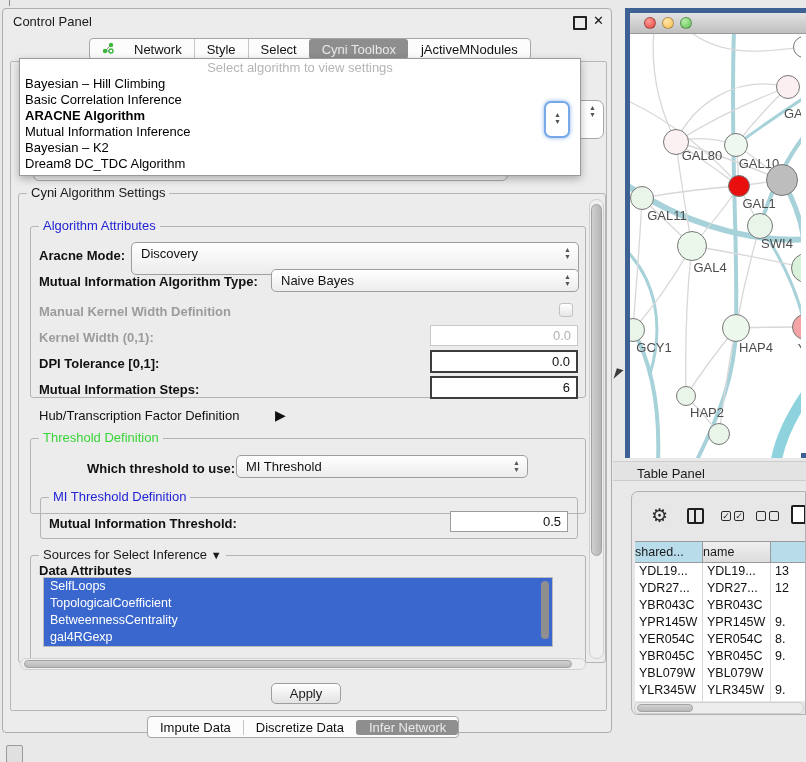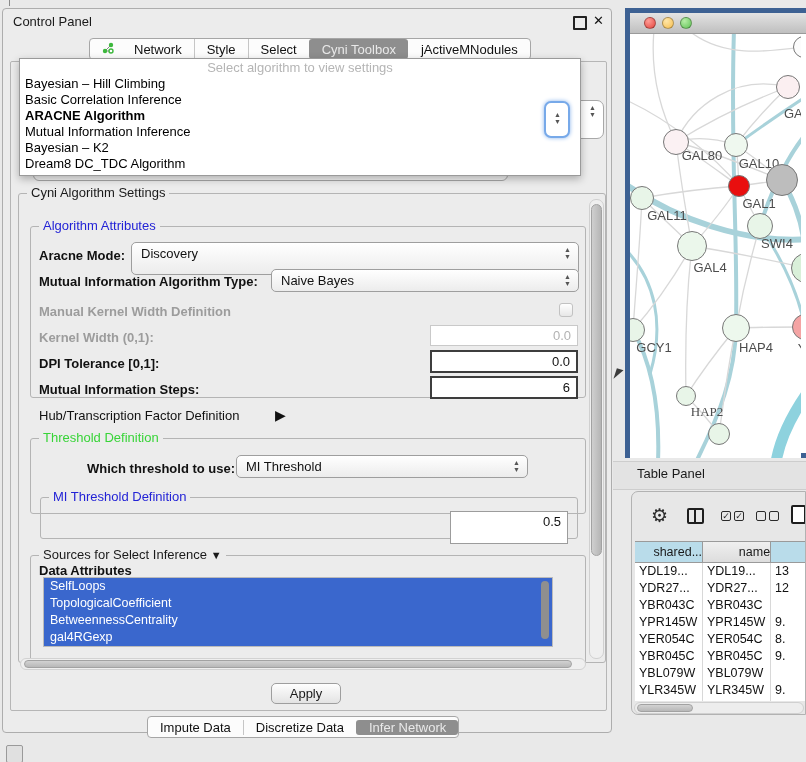--- a/index.html
+++ b/index.html
@@ -89,35 +89,35 @@
   
   #dock{left:612px;top:0;width:194px;height:762px;background:#e9e9e9;}
   #net-window{left:625px;top:8px;width:181px;height:450px;border:5px solid #3d6193;border-right:none;box-sizing:border-box;background:#fff;}
   #net-titlebar{left:0;top:0;right:0;height:20px;background:linear-gradient(#e3e3e3,#bfbfbf);border-bottom:1px solid #9a9a9a;}
   .light{position:absolute;top:4px;width:12px;height:12px;border-radius:50%;border:1px solid rgba(0,0,0,.3);box-sizing:border-box;}
   #net-canvas{left:0;top:21px;width:171px;height:424px;background:#fff;overflow:hidden;}
   #net-canvas svg{position:absolute;left:0;top:0;}
   .nnode{position:absolute;border:1px solid #777;border-radius:50%;box-sizing:border-box;}
   .nlabel{position:absolute;transform:translate(-50%,-50%);font-size:13px;color:#4d4d4d;white-space:nowrap;}
 
-  #table-panel-bar{left:613px;top:461px;width:193px;height:29px;background:#e3e3e3;border-top:1px solid #cdcdcd;border-bottom:1px solid #cdcdcd;box-sizing:border-box;}
+  #table-panel-bar{left:613px;top:461px;width:193px;height:20px;background:#e3e3e3;border-top:1px solid #cdcdcd;border-bottom:1px solid #cdcdcd;box-sizing:border-box;}
   #table-panel-title{left:24px;top:4px;font-size:13px;color:#1a1a1a;}
 
   #table-window{left:631px;top:491px;width:175px;height:224px;background:#e7e7e7;border:1px solid #b2b2b2;
                 border-radius:7px 0 0 7px;box-sizing:border-box;overflow:hidden;}
   .ticon{position:absolute;color:#2a2a2a;}
   #icon-columns{width:17px;height:16px;border:2px solid #1e1e1e;border-radius:2px;box-sizing:border-box;}
   #icon-columns div{position:absolute;left:5px;top:0;width:2px;height:100%;background:#1e1e1e;}
   .cbx{position:absolute;width:10px;height:10px;border:1.5px solid #2a2a2a;border-radius:2px;box-sizing:border-box;
        font-size:9px;line-height:8px;text-align:center;color:#2a2a2a;font-weight:bold;}
   #icon-doc{width:15px;height:19px;border:2px solid #1e1e1e;border-radius:2px;box-sizing:border-box;background:#fff;}
 
   #ytable{left:3px;top:49px;width:172px;height:160px;background:#fff;overflow:hidden;}
   .thead{display:flex;height:22px;border-top:1px solid #9a9a9a;border-bottom:1px solid #9a9a9a;box-sizing:border-box;}
-  .th{font-size:12.5px;text-align:right;line-height:20px;border-right:1px solid #9a9a9a;box-sizing:border-box;color:#1a1a1a;}
+  .th{font-size:12.5px;text-align:left;line-height:20px;border-right:1px solid #9a9a9a;box-sizing:border-box;color:#1a1a1a;}
   .th.hl{background:#b9dcea;}
   .th.plain{background:linear-gradient(#efefef,#ddd);}
   .trow{display:flex;height:17px;}
   .td{font-size:12.5px;line-height:17px;padding-left:4px;border-right:1px solid #d8d8d8;box-sizing:border-box;
       white-space:nowrap;overflow:hidden;color:#111;}
   .tc1{width:76px;} .tc2{width:76px;} .tc3{width:40px;}
 
   #cursor-arrow{left:615px;top:369px;width:0;height:0;border-left:7px solid #3c3c3c;border-bottom:11px solid transparent;transform:rotate(18deg);}
   #mini-icon{left:6px;top:745px;width:15px;height:16px;border:1px solid #9a9a9a;border-radius:2px;background:#e0e0e0;}
   #topleft-tick{left:9px;top:0;width:1px;height:6px;background:#8a8a8a;}
@@ -237,21 +237,22 @@
   <div class="combo" style="left:233px;top:446px;width:292px;height:23px;">
     <span class="cval">MI Threshold</span>
     <span class="spin">
         <span>▲</span>
         <span>▼</span>
       </span>
   </div>
   <div class="abs group" id="midef-group">
     <span class="gtitle blue">MI Threshold Definition</span>
   </div>
-  <div class="field" style="left:447px;top:502px;width:118px;height:33px;">0.5</div>
+  <span class="lbl b" style="left:46px;top:507px;">Mutual Information Threshold:</span>
+  <div class="field" style="left:447px;top:502px;width:118px;height:21px;">0.5</div>
 
   <div class="abs group" id="sources-group">
     <span class="gtitle">
       <span>Sources for Select Inference</span>
       <span style="font-size:11px;">▼</span>
     </span>
   </div>
   <span class="lbl b" style="left:36px;top:554px;">Data Attributes</span>
   <div class="abs" id="attr-list">
       <div class="attr-item">SelfLoops</div>
@@ -347,21 +348,21 @@
       <div class="nnode" style="left: 47px; top: 197px; width: 30px; height: 30px; background: rgb(235, 247, 235);"></div>
       <div class="nlabel" style="left: 80px; top: 233px;">GAL4</div>
       <div class="nnode" style="left: 161px; top: 219px; width: 30px; height: 30px; background: rgb(217, 240, 217);"></div>
       <div class="nnode" style="left: -9px; top: 284px; width: 24px; height: 24px; background: rgb(232, 245, 232);"></div>
       <div class="nlabel" style="left: 24px; top: 313px;">GCY1</div>
       <div class="nnode" style="left: 92px; top: 280px; width: 28px; height: 28px; background: rgb(237, 248, 237);"></div>
       <div class="nlabel" style="left: 126px; top: 313px;">HAP4</div>
       <div class="nnode" style="left: 162px; top: 280px; width: 26px; height: 26px; background: rgb(244, 164, 164);"></div>
       <div class="nlabel" style="left: 172px; top: 314px;">Y</div>
       <div class="nnode" style="left: 46px; top: 352px; width: 20px; height: 20px; background: rgb(232, 245, 232);"></div>
-      <div class="nlabel" style="left: 77px; top: 378px; font-family: Liberation Serif, serif;">HAP2</div>
+      <div class="nlabel" style="left: 77px; top: 378px;">HAP2</div>
       <div class="nnode" style="left: 78px; top: 389px; width: 22px; height: 22px; background: rgb(232, 245, 232);"></div>
     </div>
 </div>
 
 <div class="abs" id="table-panel-bar">
   <span class="abs" id="table-panel-title">Table Panel</span>
 </div>
 
 <div class="abs" id="table-window">
   <span class="ticon" style="left:19px;top:12px;font-size:19px;">⚙</span>

